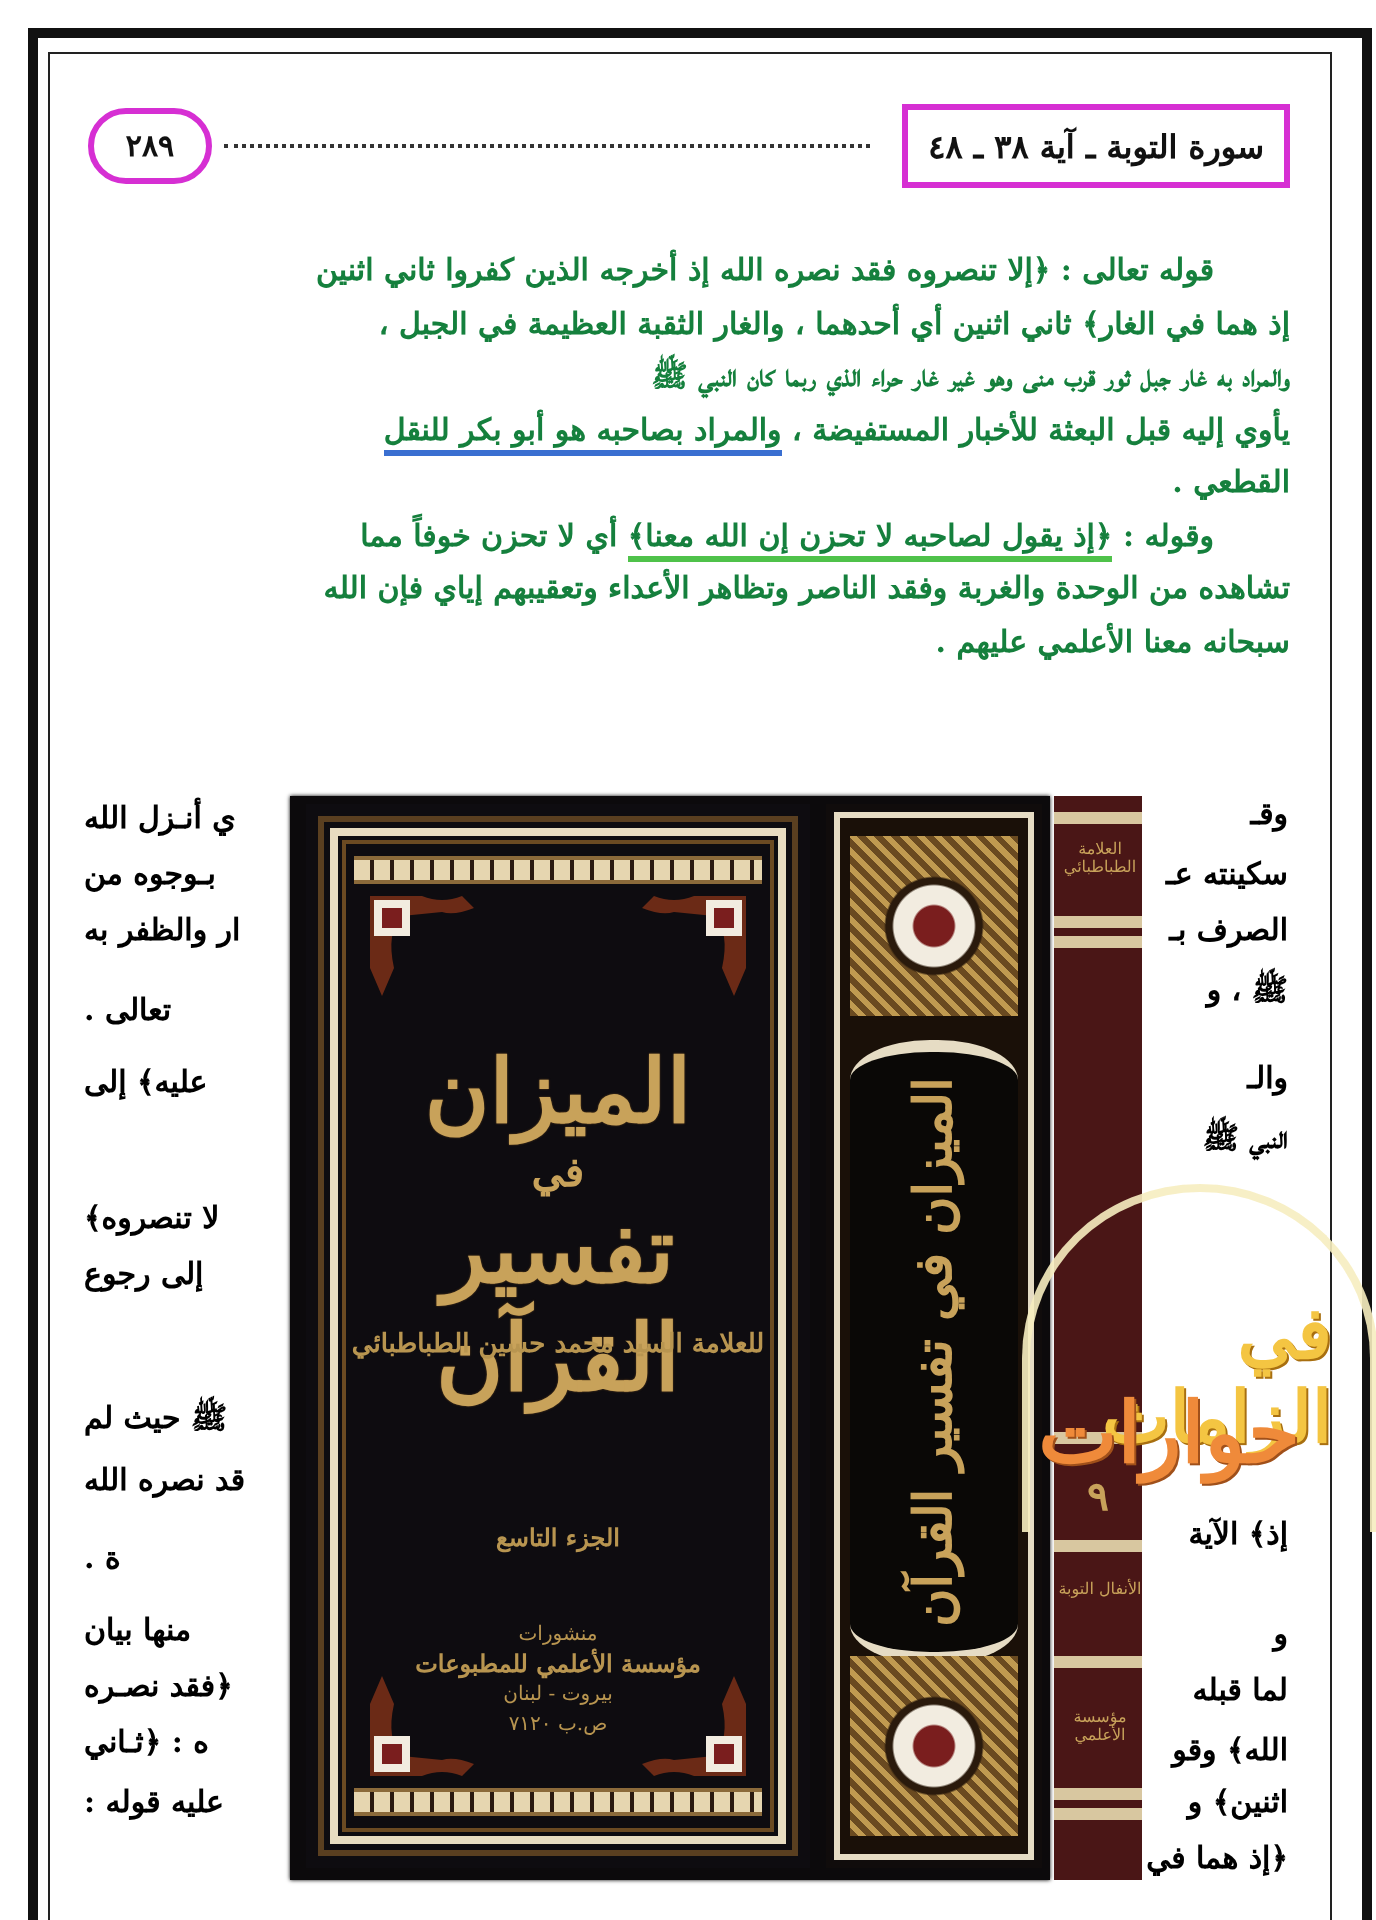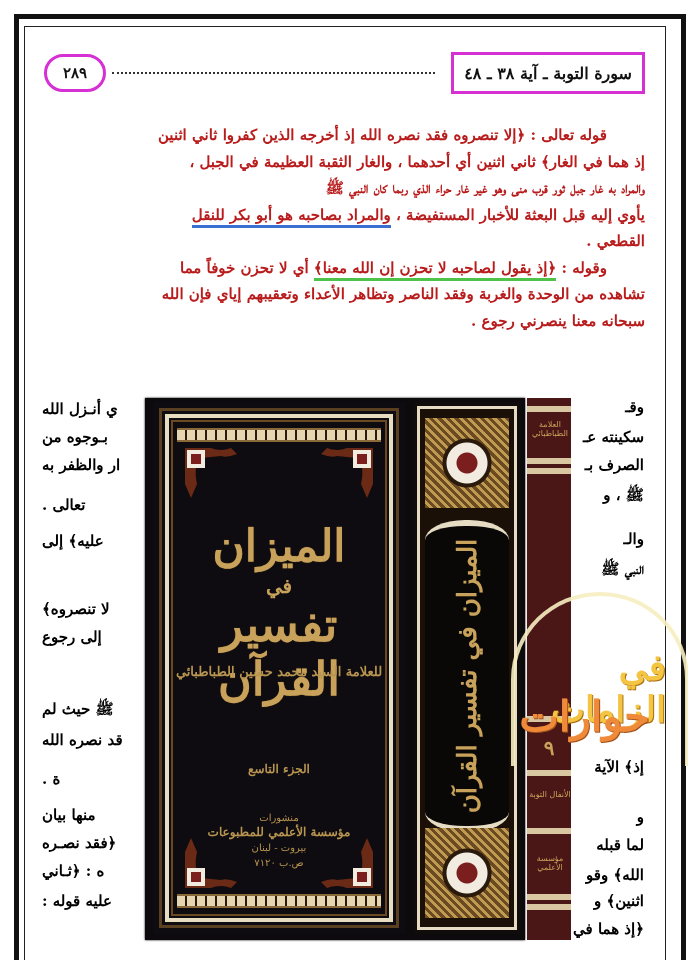--- a/index.html
+++ b/index.html
@@ -4,21 +4,21 @@
 <style>
   html,body{margin:0;padding:0;background:#fff;}
   body{width:688px;height:960px;position:relative;overflow:hidden;font-family:"DejaVu Serif",serif;}
   .page{position:absolute;left:0;top:0;width:688px;height:960px;background:#fff;}
   .frame-outer{position:absolute;left:14px;top:14px;width:662px;height:960px;border-left:5px solid #111;border-right:5px solid #111;border-top:5px solid #111;}
   .frame-inner{position:absolute;left:24px;top:26px;width:640px;height:940px;border-left:1.5px solid #222;border-right:1.5px solid #222;border-top:1.5px solid #222;}
   .header{position:absolute;left:40px;top:50px;width:605px;height:50px;}
   .surah-box{position:absolute;right:0;top:2px;height:36px;padding:0 10px;border:3px solid #d62fd3;display:flex;align-items:center;font-weight:bold;font-size:16px;direction:rtl;color:#111;background:#fff;}
   .dots{position:absolute;left:72px;right:210px;top:22px;border-bottom:2px dotted #333;}
   .pnum{position:absolute;left:4px;top:4px;width:56px;height:32px;border:3.5px solid #d62fd3;border-radius:20px;display:flex;align-items:center;justify-content:center;font-weight:bold;font-size:15px;color:#111;}
-  .body-text{position:absolute;left:40px;top:122px;width:605px;direction:rtl;text-align:justify;font-size:15px;line-height:26.5px;color:#b91c1c;font-weight:bold;}
+  .body-text{position:absolute;left:40px;top:122px;width:605px;direction:rtl;text-align:justify;font-size:15px;line-height:26.5px;color:#15803d;font-weight:bold;}
   .line{display:block;white-space:nowrap;overflow:hidden;height:26.5px;position:relative;}
   .ul-blue{border-bottom:3px solid #3a6fd1;padding-bottom:1px;}
   .ul-red{border-bottom:3px solid #d9535d;padding-bottom:15px;margin-top:48px;}
   .ul-green{border-bottom:3px solid #4fc24a;padding-bottom:1px;}
   .dbl-blue{display:inline-block;border-bottom:6px double #3a6fd1;}
   .dbl-red{display:inline-block;border-bottom:6px double #d9535d;}
   .indent{padding-right:38px;}
   .frag{position:absolute;font-size:15px;font-weight:bold;color:#000000;direction:rtl;white-space:nowrap;}
   .frag.l{left:42px;}
   .frag.r{right:44px;}
@@ -66,21 +66,21 @@
   </div>
 
   <div class="body-text">
     <span class="line indent">قوله تعالى : ﴿إلا تنصروه فقد نصره الله إذ أخرجه الذين كفروا ثاني اثنين</span>
     <span class="line">إذ هما في الغار﴾ ثاني اثنين أي أحدهما ، والغار الثقبة العظيمة في الجبل ،</span>
     <span class="line">والمراد به غار جبل ثور قرب منى وهو غير غار حراء الذي ربما كان النبي ﷺ</span>
     <span class="line"><span>يأوي إليه قبل البعثة للأخبار المستفيضة ،</span> <span class="ul-blue">والمراد بصاحبه هو أبو بكر للنقل</span></span>
     <span class="line"><span class="dbl-blue">القطعي</span><span> .</span></span>
     <span class="line indent"><span>وقوله : </span><span class="ul-green">﴿إذ يقول لصاحبه لا تحزن إن الله معنا﴾</span><span class="ul-red"> أي لا تحزن خوفاً مما</span></span>
     <span class="line"><span>تشاهده من </span><span class="ul-red">الوحدة والغربة وفقد الناصر وتظاهر الأعداء وتعقيبهم إياي</span><span> فإن </span><span class="ul-red">الله</span></span>
-    <span class="line"><span>سبحانه </span><span class="dbl-red">معنا</span><span> ينصرني رجوع .</span></span>
+    <span class="line"><span>سبحانه </span><span class="dbl-red">معنا</span><span> الأعلمي عليهم .</span></span>
   </div>
 
   <div class="frag r" style="top:398px">وقـ</div>
   <div class="frag r" style="top:428px">سكينته عـ</div>
   <div class="frag r" style="top:456px">الصرف بـ</div>
   <div class="frag r" style="top:486px">ﷺ ، و</div>
   <div class="frag r" style="top:530px">والـ</div>
   <div class="frag r" style="top:560px">النبي ﷺ</div>
   <div class="frag r" style="top:758px">إذ﴾ الآية</div>
   <div class="frag r" style="top:808px">و</div>

